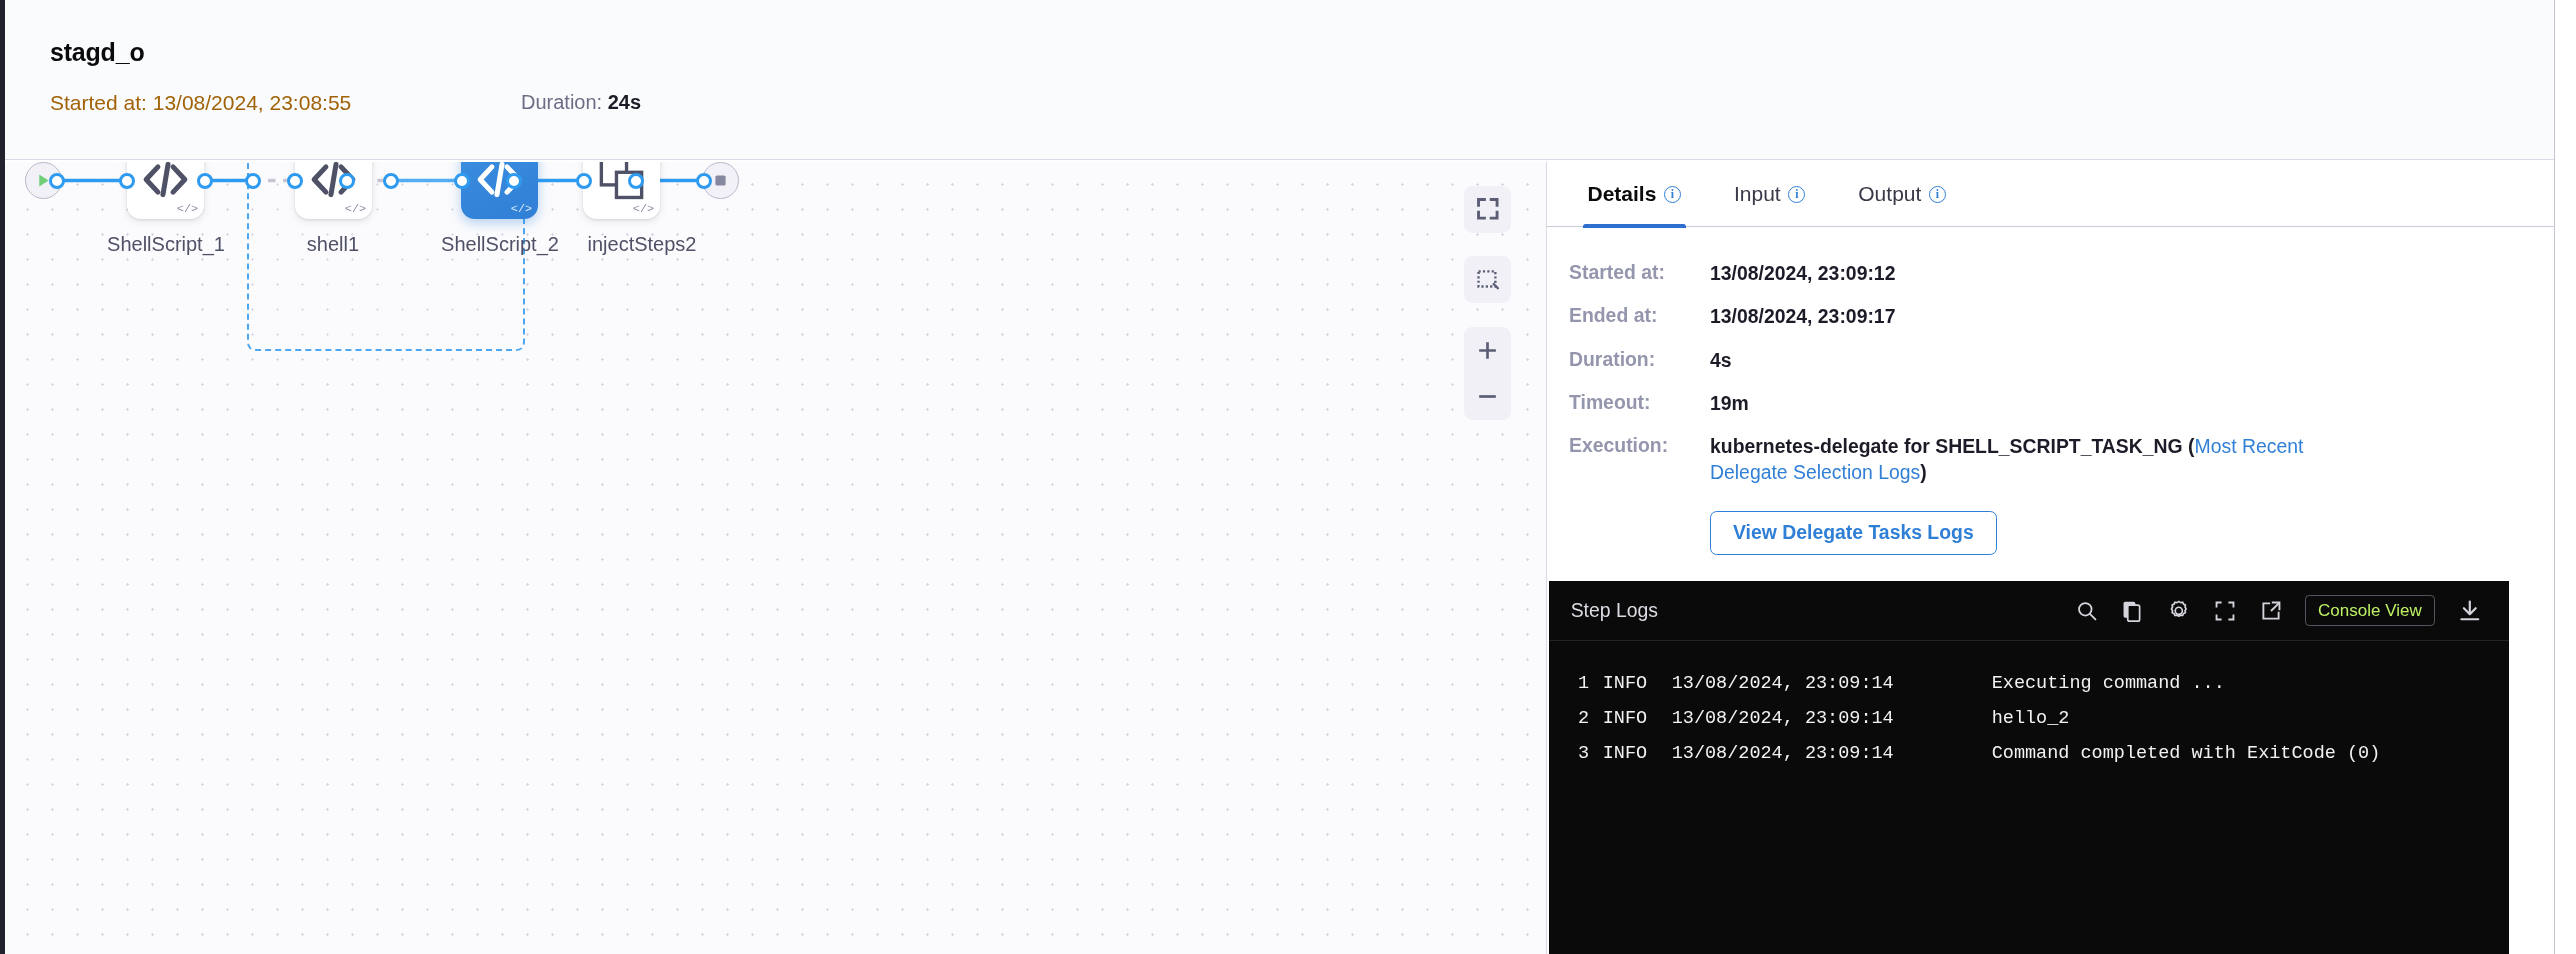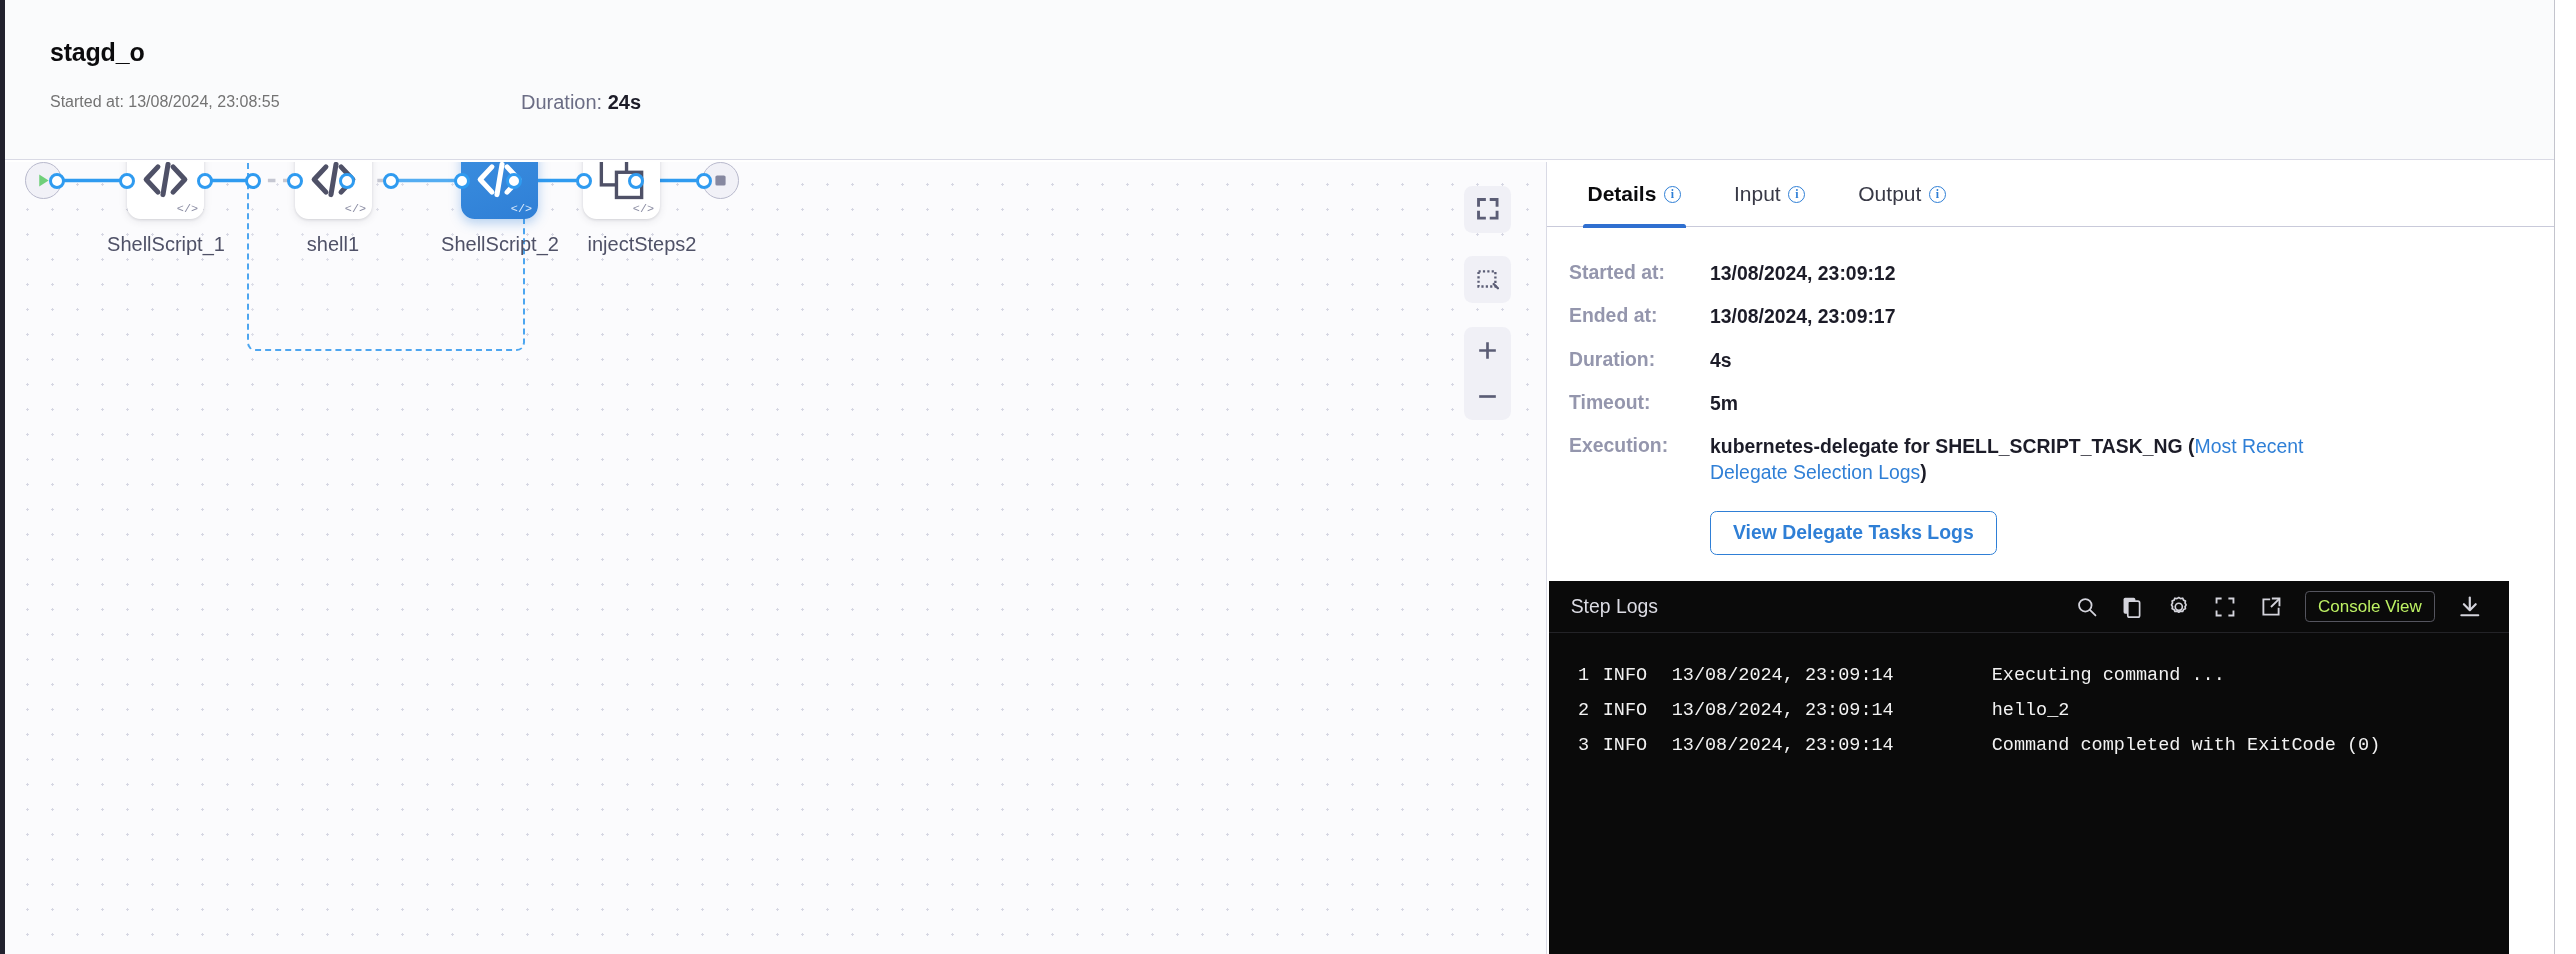--- a/index.html
+++ b/index.html
@@ -42,22 +42,22 @@
     font-weight: bold;
     color: #0b0b0d;
     letter-spacing: -0.2px;
   }
   .exec-meta {
     margin-top: 23.6px;
     display: flex;
     align-items: center;
   }
   .meta-started {
-    font-size: 16px;
-    color: #737373;
+    font-size: 21px;
+    color: #a16207;
     width: 471px;
   }
   .meta-duration {
     font-size: 20px;
     color: #6b6d85;
   }
   .meta-duration b { color: #1c1c28; font-weight: bold; }
 
   
   .canvas {
@@ -251,21 +251,21 @@
 
   
   .logs {
     position: absolute;
     left: 1.7px; top: 419px;
     width: 960px; height: 374px;
     background: #0a0a0a;
     overflow: hidden;
   }
   .logs-head {
-    height: 52px;
+    height: 60px;
     display: flex;
     align-items: center;
     padding: 0 27px 0 22px;
     border-bottom: 0.8px solid #232327;
   }
   .logs-title {
     font-size: 19.4px;
     color: #dcdce4;
     flex: 1;
   }
@@ -488,21 +488,21 @@
       <div class="drow">
         <div class="dkey">Ended at:</div>
         <div class="dval">13/08/2024, 23:09:17</div>
       </div>
       <div class="drow">
         <div class="dkey">Duration:</div>
         <div class="dval">4s</div>
       </div>
       <div class="drow">
         <div class="dkey">Timeout:</div>
-        <div class="dval">5m</div>
+        <div class="dval">19m</div>
       </div>
       <div class="drow">
         <div class="dkey">Execution:</div>
         <div class="dval"><span>kubernetes-delegate for SHELL_SCRIPT_TASK_NG (</span><a href="#">Most Recent Delegate Selection Logs</a><span>)</span></div>
       </div>
       <div class="delegate-btn">View Delegate Tasks Logs</div>
     </div>
 
     <div class="logs">
       <div class="logs-head">

